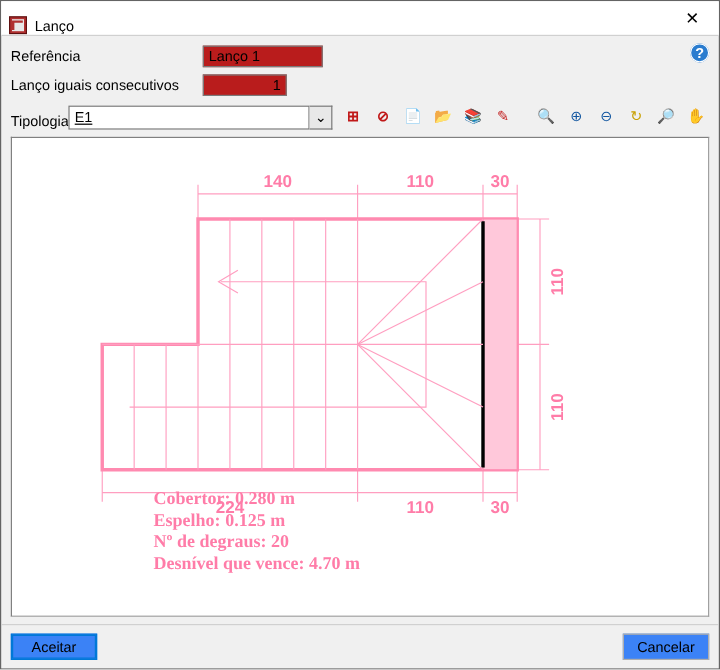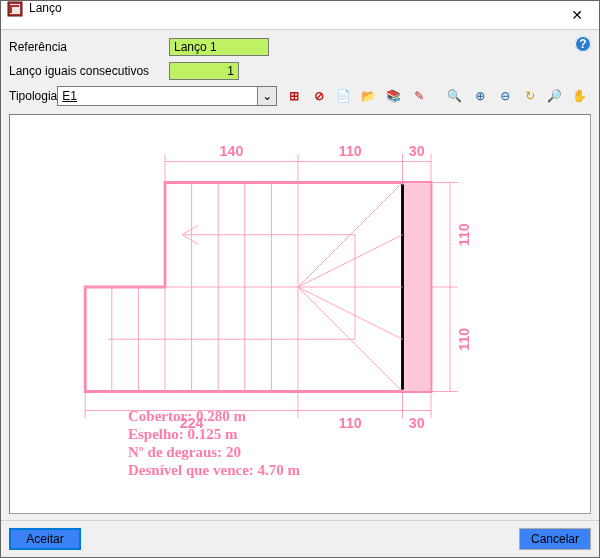--- a/index.html
+++ b/index.html
@@ -13,21 +13,21 @@
     width: 600px; height: 558px;
     background: #f0f0f0;
     border: 1px solid #646464;
     box-sizing: border-box;
     display: flex; flex-direction: column;
     position: relative;
   }
   .titlebar {
     height: 28px;
     background: #ffffff;
-    display: flex; align-items: flex-start;
+    display: flex; align-items: flex-end;
     border-bottom: 1px solid #d0d0d0;
   }
   .titlebar .appicon {
     width: 16px; height: 16px; margin: 0 6px;
     display: flex; align-items: center; justify-content: center;
   }
   .titlebar .title { flex: 0 0 auto; }
   .titlebar .spacer { flex: 1; }
   .titlebar .closebtn {
     width: 44px; height: 28px;
@@ -35,36 +35,36 @@
     font-size: 14px;
   }
 
   .form-area {
     padding: 6px 8px 2px 8px;
     position: relative;
   }
   .row { display: flex; align-items: center; height: 22px; margin-bottom: 2px; }
   .lbl { width: 160px; }
   .txt {
-    border: 1px solid #7a7a7a; background: #bef264;
+    border: 1px solid #7a7a7a; background: #b91c1c;
     height: 18px; line-height: 18px; padding: 0 4px;
     box-sizing: border-box; font-family: inherit; font-size: 12px;
   }
   .ref-input { width: 100px; }
   .num-input { width: 70px; text-align: right; }
 
   .help-icon {
     position: absolute; right: 8px; top: 6px;
     width: 16px; height: 16px; border-radius: 50%;
     background: #2a7ccf; color: #fff; font-weight: bold;
     font-size: 12px; display: flex; align-items: center; justify-content: center;
     box-shadow: inset 0 0 0 1px #fff;
   }
 
-  .typ-row { display: flex; align-items: center; height: 24px; margin: 2px 16px 4px 0; }
+  .typ-row { display: flex; align-items: flex-end; height: 24px; margin: 2px 16px 4px 0; }
   .typ-row .lbl2 { width: 54px; }
   .combo {
     display: flex; align-items: stretch; height: 20px;
     flex: 0 0 220px;
   }
   .combo .cval {
     flex: 1; border: 1px solid #7a7a7a; background: #fff;
     padding: 0 4px; line-height: 18px; font-size: 12px; text-decoration: underline;
   }
   .combo .cbtn {

